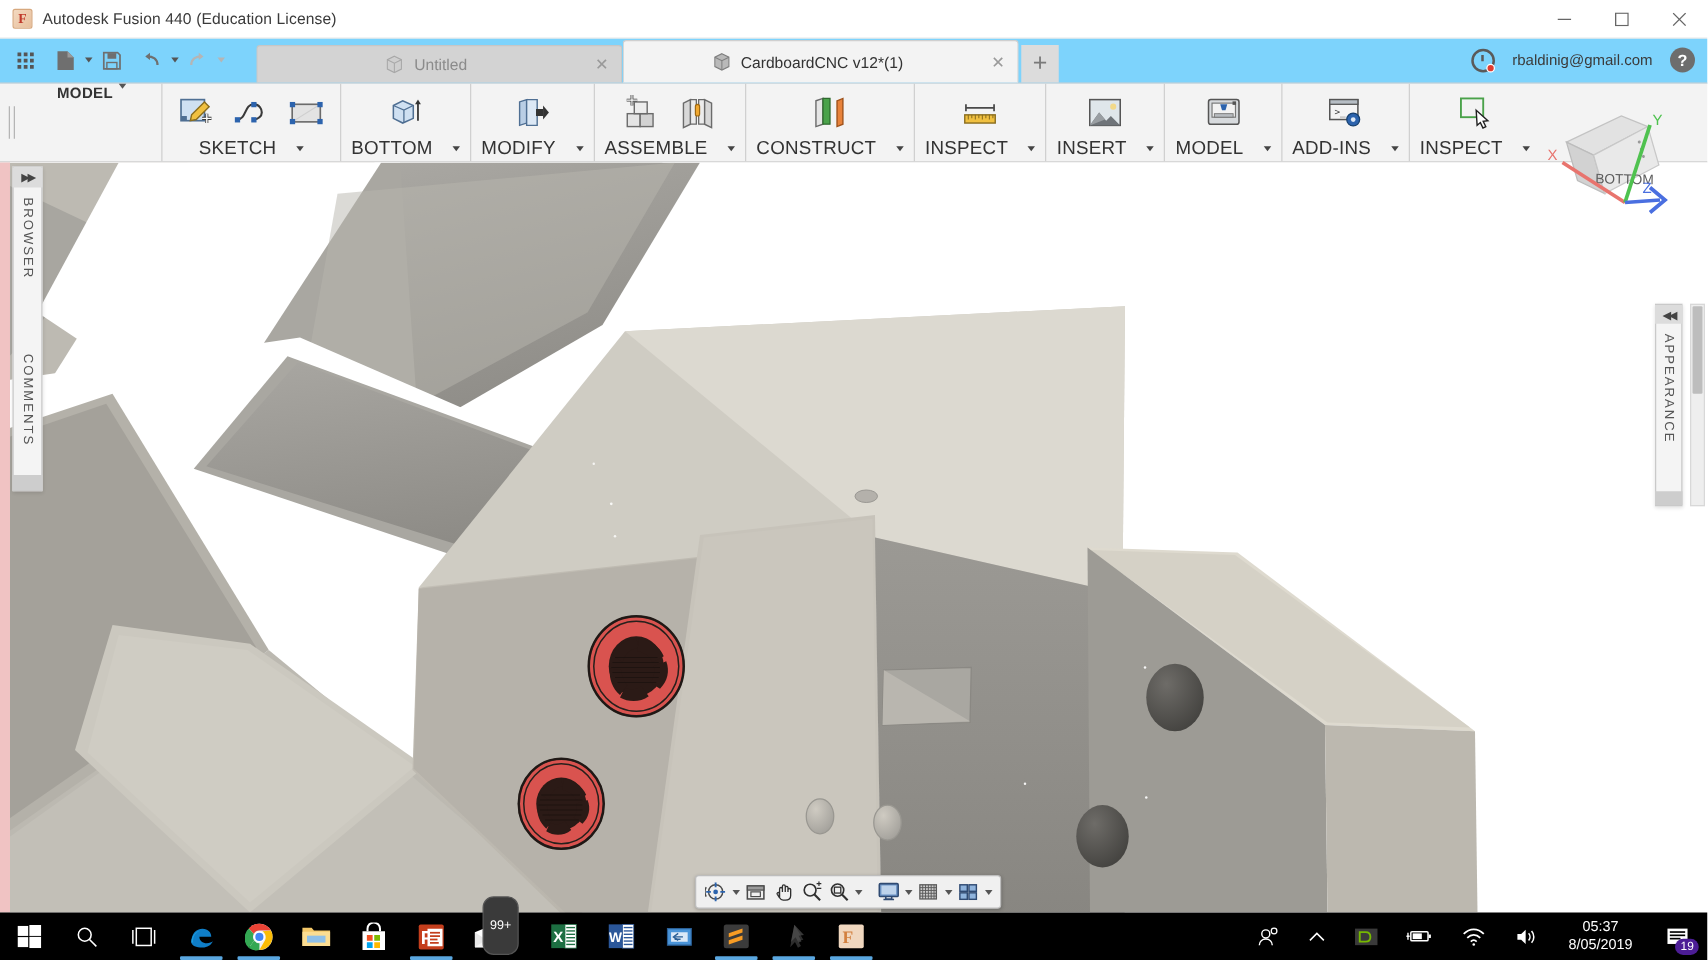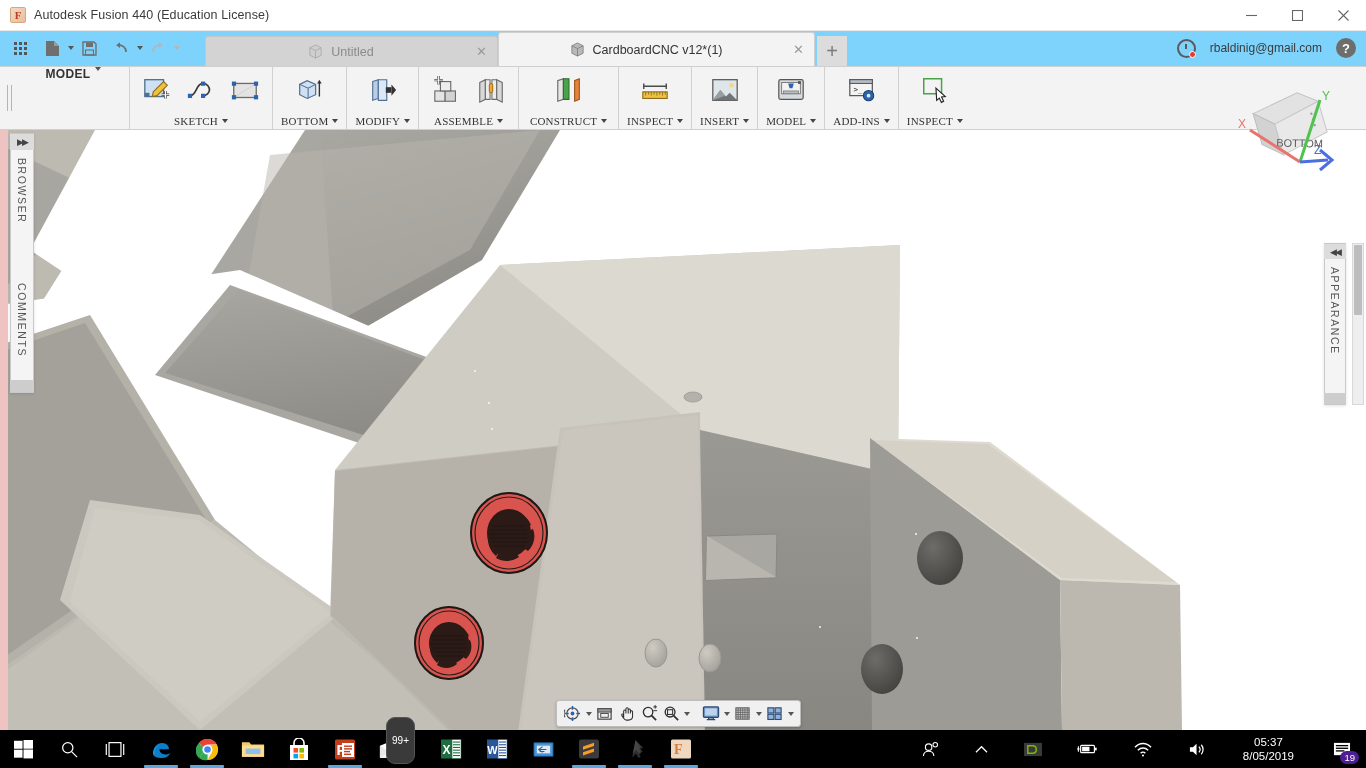--- a/index.html
+++ b/index.html
@@ -87,21 +87,21 @@
   }
   .caret{ width:0;height:0;border-left:3.5px solid transparent;border-right:3.5px solid transparent;border-top:4.5px solid #555;}
   .rgroup{
     display:flex;flex-direction:column;align-items:center;justify-content:space-between;
     border-right:1px solid #d0d0d0; padding:4px 8px 2px;
     min-width:62px;
   }
   .rgroup:last-child{border-right:none;}
   .ricons{ display:flex;align-items:center;gap:6px; height:38px; }
   .rbtn{ width:38px;height:36px;display:flex;align-items:center;justify-content:center;}
-  .rlabel{ font-size:11px;color:#333;display:flex;align-items:center;gap:4px;letter-spacing:.2px;font-family:Liberation Serif, serif;}
+  .rlabel{ font-size:15px;color:#333;display:flex;align-items:center;gap:16px;letter-spacing:.2px;}
   .rlabel .caret{border-top-color:#444;border-left-width:3px;border-right-width:3px;border-top-width:4px;}
 
   
   .ic{ width:30px;height:30px; display:block; }
 
   
   .canvas{
     position:absolute; left:0; top:130px; width:1366px; height:600px;
     background:#ffffff; overflow:hidden;
   }
@@ -170,21 +170,21 @@
     width:46px;height:38px;display:flex;align-items:center;justify-content:center;
     position:relative;
   }
   .tb-item .underline{ position:absolute;bottom:0;left:6px;right:6px;height:3px;background:#5aa7e0;border-radius:1px;}
   .tb-item.running .underline{display:block;}
   .tb-badge{
     position:absolute; right:-1px; bottom:4px;
     background:#3a3a3a; color:#fff; font-size:10px; border-radius:9px;
     padding:17px 5px; border:1px solid #555;
   }
-  .tray{ margin-left:auto; display:flex; align-items:center; height:38px; padding-right:4px; gap:18px;}
+  .tray{ margin-left:auto; display:flex; align-items:center; height:38px; padding-right:4px; gap:6px;}
   .tray-item{ padding:0 8px; height:38px; display:flex;align-items:center;justify-content:center;color:#fff;}
   .clock{ color:#fff; font-size:11.5px; line-height:14px; text-align:center; padding:0 10px; height:38px;
           display:flex;flex-direction:column;align-items:center;justify-content:center;}
   .notif{ position:relative; padding:0 10px; height:38px;display:flex;align-items:center;}
   .notif .cnt{
     position:absolute;right:3px;bottom:4px;background:#4c1d95;color:#fff;font-size:9.5px;
     border-radius:8px;padding:1px 4px;
   }
 </style>
 </head>

